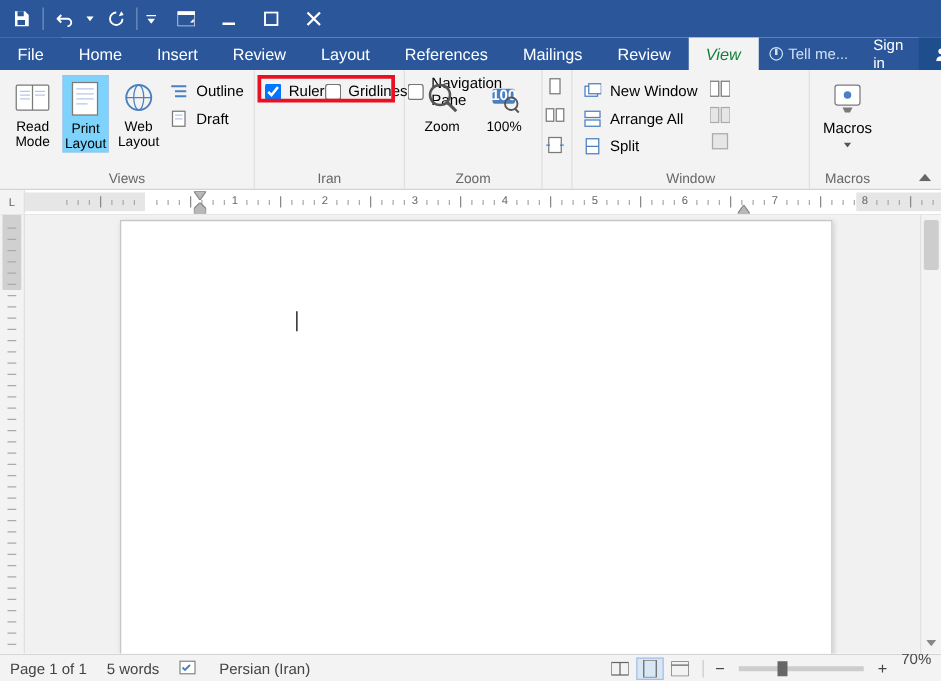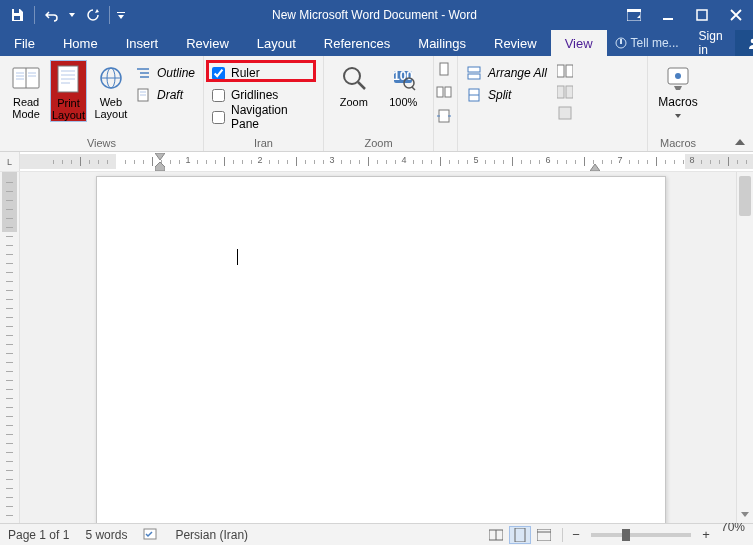--- a/index.html
+++ b/index.html
@@ -12,38 +12,38 @@
 .qat-sep { width: 1px; height: 18px; background: rgba(255,255,255,.35); margin: 0 2px; }
 .titlebar-title { flex: 1; text-align: center; font-size: 12px; }
 .winbtns { display: flex; }
 .winbtn { width: 34px; height: 30px; display: flex; align-items: center; justify-content: center; }
 .winbtn svg { display:block; }
 
 
 .tabs { height: 26px; background: #2b579a; color: #fff; display: flex; align-items: stretch; }
 .tab { padding: 0 14px; display: flex; align-items: center; font-size: 13px; cursor: pointer; }
 .tab.file { background: #2b579a; }
-.tab.active { background: #f3f3f3; color: #4c1d95; }
+.tab.active { background: #f3f3f3; color: #15803d; font-style: italic; }
 .tellme { flex: 0 0 auto; display:flex; align-items:center; padding:0 8px; color:#cfe0f4; font-size:12px; }
 .signin { padding: 0 12px; display:flex; align-items:center; font-size:12px; }
 .share { padding: 0 12px; display:flex; align-items:center; gap:4px; background:#1e4e8c; font-size:12px; }
 
 
 .ribbon { height: 96px; background: #f3f3f3; border-bottom: 1px solid #d4d4d4; display: flex; position: relative; }
 .group { border-right: 1px solid #e0e0e0; padding: 4px 8px 0 8px; display: flex; flex-direction: column; }
 .group-body { flex: 1; display: flex; align-items: flex-start; gap: 6px; }
 .group-label { height: 16px; line-height: 16px; text-align: center; font-size: 11px; color: #666; }
 .big-btn { width: 46px; display: flex; flex-direction: column; align-items: center; justify-content: flex-start; padding-top: 2px; gap: 2px; cursor:pointer; }
-.big-btn.active { background: #b91c1c; border:1px solid #a3c0e8; }
+.big-btn.active { background: #7dd3fc; border:1px solid #a3c0e8; }
 .big-btn .bicon { width: 32px; height: 32px; display:flex; align-items:center; justify-content:center; }
 .big-btn .blabel { text-align:center; font-size: 11px; line-height:12px; }
 .check-row { display:flex; align-items:center; gap:6px; height:22px; cursor:pointer; }
 .check-row input { width:13px; height:13px; }
 .check-row span { font-size:12px; }
-.small-btn-row { display:flex; align-items:center; gap:6px; height:22px; cursor:pointer;font-style:italic; }
+.small-btn-row { display:flex; align-items:center; gap:6px; height:22px; cursor:pointer; }
 .small-btn-row .sicon { width:16px; height:16px; display:flex; align-items:center; justify-content:center; }
 .highlight-red { position:absolute; border:3px solid #e81123; pointer-events:none; }
 .collapse-chevron { position:absolute; right:6px; bottom:2px; width:14px; height:14px; display:flex; align-items:center; justify-content:center; color:#666; cursor:pointer; }
 
 
 .rulerrow { height: 20px; background:#fff; display:flex; border-bottom:1px solid #e5e5e5; }
 .ruler-corner { width:20px; display:flex; align-items:center; justify-content:center; background:#f3f3f3; border-right:1px solid #e0e0e0; font-size:9px; color:#666; }
 .hruler { flex:1; background:#fff; position:relative; overflow:hidden; }
 .hruler-shade-left { position:absolute; left:0; top:2px; bottom:2px; background:#e6e6e6; width:96px; }
 .hruler-shade-right { position:absolute; right:0; top:2px; bottom:2px; background:#e6e6e6; left:665px; }
@@ -104,21 +104,20 @@
           <path fill="#fff" d="M12 1l2 3-4 1z"></path>
         </svg>
     </div>
     <div class="qat-sep"></div>
     <div class="qat-icon" style="width:10px">
       <svg width="8" height="8">
           <path fill="#fff" d="M0 1h8v1H0zM1 4h6L4 8z"></path>
         </svg>
     </div>
   </div>
-  <div class="titlebar-title">New Microsoft Word Document - Word</div>
   <div class="winbtns">
     <div class="winbtn">
       <svg width="14" height="12">
           <rect x="0" y="0" width="14" height="12" fill="none" stroke="#fff"></rect>
           <rect x="0" y="0" width="14" height="3" fill="#fff"></rect>
           <path fill="#fff" d="M10 9l3-3v3z"></path>
         </svg>
     </div>
     <div class="winbtn">
       <svg width="12" height="12">
@@ -231,21 +230,21 @@
               </svg>
             </div>
           <span>Draft</span>
         </div>
       </div>
     </div>
     <div class="group-label">Views</div>
   </div>
 
   <div class="group" style="width:120px">
-    <div class="group-body" style="flex-direction:column; gap:0; padding-top:2px">
+    <div class="group-body" style="flex-direction:row; gap:0; padding-top:2px">
       <label class="check-row">
         <input type="checkbox" checked="" style="">
           <span>Ruler</span>
       </label>
       <label class="check-row">
         <input type="checkbox" style="">
           <span>Gridlines</span>
       </label>
       <label class="check-row">
         <input type="checkbox" style="">
@@ -294,20 +293,29 @@
             <rect x="3" y="2" width="10" height="12" fill="#fff" stroke="#7a7a7a"></rect>
             <path stroke="#4a7fc0" d="M1 8h3M12 8h3"></path>
           </svg></div>
     </div>
     <div class="group-label"></div>
   </div>
 
   <div class="group" style="width:190px">
     <div class="group-body">
       <div style="display:flex; flex-direction:column; gap:0; padding-top:2px">
+        <div class="small-btn-row">
+          <div class="sicon">
+              <svg width="14" height="14">
+                <rect x="1" y="3" width="10" height="8" fill="#fff" stroke="#4a7fc0"></rect>
+                <rect x="4" y="1" width="10" height="8" fill="#fff" stroke="#4a7fc0"></rect>
+              </svg>
+            </div>
+          <span>New Window</span>
+        </div>
         <div class="small-btn-row">
           <div class="sicon">
               <svg width="14" height="14">
                 <rect x="1" y="1" width="12" height="5" fill="#fff" stroke="#4a7fc0"></rect>
                 <rect x="1" y="8" width="12" height="5" fill="#fff" stroke="#4a7fc0"></rect>
               </svg>
             </div>
           <span>Arrange All</span>
         </div>
         <div class="small-btn-row">
@@ -327,20 +335,21 @@
             </svg></div>
         <div><svg width="16" height="14">
               <rect x="0" y="1" width="7" height="12" fill="#e6e6e6" stroke="#aaa"></rect>
               <rect x="9" y="1" width="7" height="12" fill="#e6e6e6" stroke="#aaa"></rect>
             </svg></div>
         <div><svg width="16" height="14">
               <rect x="2" y="1" width="12" height="12" fill="#e6e6e6" stroke="#aaa"></rect>
             </svg></div>
       </div>
     </div>
+    <div class="group-label">Window</div>
   </div>
 
   <div class="group" style="width:60px; border-right:none">
     <div class="group-body">
       <div class="big-btn">
         <div class="bicon">
             <svg width="26" height="26">
               <rect x="3" y="3" width="20" height="16" rx="2" fill="#fff" stroke="#7a7a7a"></rect>
               <circle cx="13" cy="11" r="3" fill="#4a7fc0"></circle>
               <path d="M9 21h8l-2 4h-4z" fill="#7a7a7a"></path>

